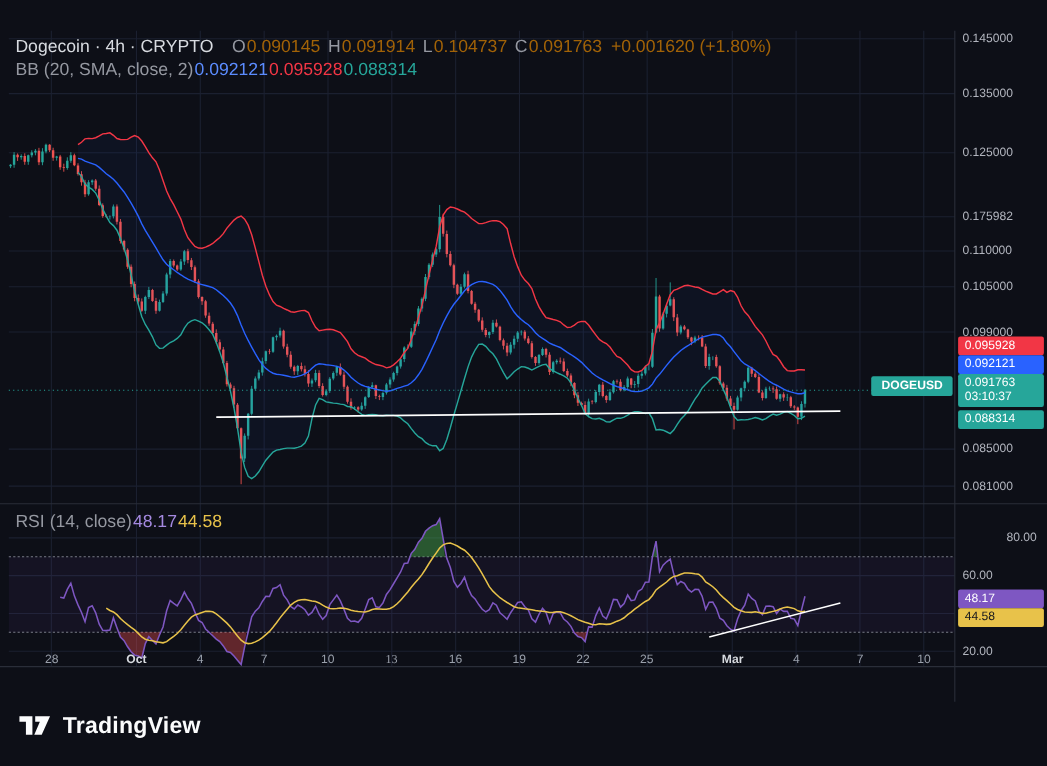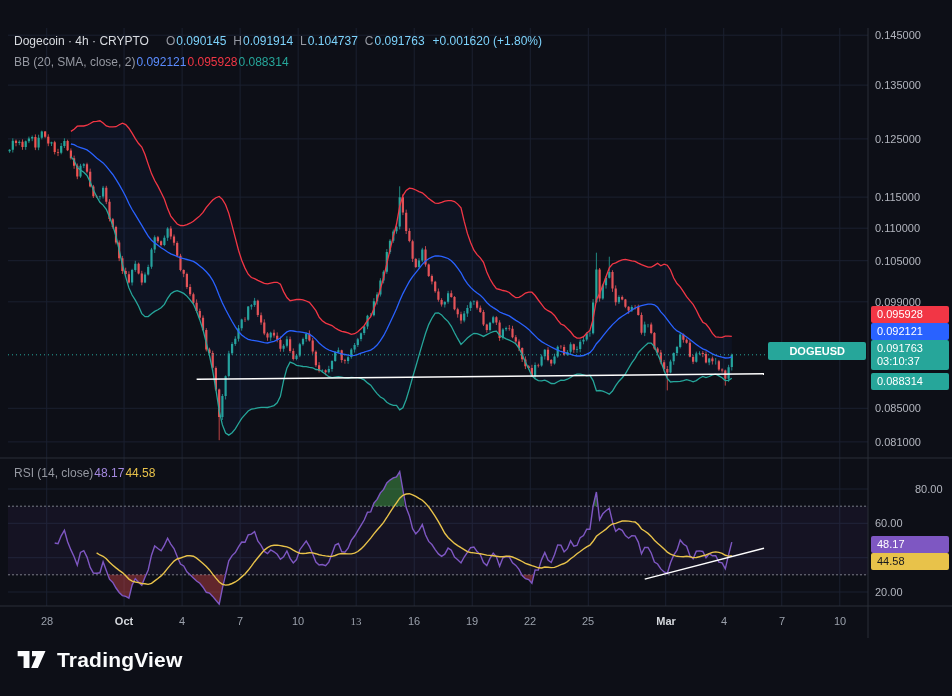--- a/index.html
+++ b/index.html
@@ -1,42 +1,42 @@
 <!DOCTYPE html>
 <html><head>
 <meta charset="utf-8">
 <style>
   *{margin:0;padding:0;box-sizing:border-box}
   html,body{width:952px;height:696px;overflow:hidden;background:#0d0f17;font-family:"Liberation Sans",sans-serif}
   #app{position:relative;width:952px;height:696px;background:#0d0f17}
   #chart-svg{position:absolute;top:0;left:0;z-index:0}
   #topbar{position:absolute;top:0;left:0;width:952px;height:28px;background:#1d2230;border-bottom:1px solid #2a2e39;
           display:flex;align-items:center;padding:0 12px;z-index:5;color:#e6e8ec;font-size:12px;font-weight:700;letter-spacing:.2px}
-  .legend{position:absolute;left:14px;display:flex;align-items:flex-end;font-size:12px;z-index:4;color:#d1d4dc;white-space:nowrap}
+  .legend{position:absolute;left:14px;display:flex;align-items:flex-end;font-size:16px;z-index:4;color:#d1d4dc;white-space:nowrap}
   #legend-symbol{top:34px}
   #legend-bb{top:55px}
   #legend-rsi{top:466px}
   .legend .title{color:#d8dbe0;margin-right:10px}
   .legend .k{color:#9598a1;margin-left:7px}
   .legend .v{margin-left:1px}
-  .up{color:#7dd3fc}
+  .up{color:#a16207}
   .c-basis{color:#5b8cff;margin-left:10px}
   .c-upper{color:#f23645;margin-left:10px}
   .c-lower{color:#26a69a;margin-left:10px}
   .c-rsi{color:#a489e0;margin-left:10px}
   .c-rsima{color:#e8c24a;margin-left:10px}
   #axis{position:absolute;left:870px;top:0;width:82px;height:696px;z-index:2}
   .tick{position:absolute;left:5px;font-size:11px;color:#b2b5be}
   .axlabel{position:absolute;left:871px;width:78px;font-size:11px;color:#fff;padding:2px 6px;border-radius:2px;z-index:6;line-height:13px}
   .bg-red{background:#f23645}.bg-blue{background:#2962ff}.bg-teal{background:#26a69a}
   .bg-purple{background:#7e57c2}
   .bg-yellow{background:#e8c24a;color:#15171e}
   #symbol-tag{position:absolute;right:86px;background:#26a69a;color:#fff;font-size:11px;font-weight:700;
-              padding:3px 21px;border-radius:2px;z-index:6}
-  #time-axis{position:absolute;left:0;top:606px;width:748px;height:32px;z-index:2}
+              padding:3px 9px;border-radius:2px;z-index:6}
+  #time-axis{position:absolute;left:0;top:585px;width:748px;height:32px;z-index:2}
   .tlabel{position:absolute;top:9px;font-size:11px;color:#9aa0ab;transform:translateX(-50%)}
   .tlabel.major{color:#d6d9de;font-weight:700}
   #logo{position:absolute;left:16px;top:646px;display:flex;align-items:center;gap:9px;z-index:4;cursor:pointer}
   #logo .word{color:#fbfcfd;font-size:21px;font-weight:700;letter-spacing:.2px}
 </style>
 </head>
 <body>
 
 <div id="app">
 
@@ -118,21 +118,21 @@
   <div id="legend-rsi" class="legend">
     <span class="k" style="margin-left:0">RSI (14, close)</span>
     <span class="v c-rsi">48.17</span>
     <span class="v c-rsima">44.58</span>
   </div>
 
   <div id="axis">
       <div class="tick" style="top: 29px;">0.145000</div>
       <div class="tick" style="top: 79px;">0.135000</div>
       <div class="tick" style="top: 133px;">0.125000</div>
-      <div class="tick" style="top: 191px;">0.115000</div>
+      <div class="tick" style="top: 191px;">0.175982</div>
       <div class="tick" style="top: 222px;">0.110000</div>
       <div class="tick" style="top: 255px;">0.105000</div>
       <div class="tick" style="top: 296px;">0.099000</div>
       <div class="tick" style="top: 402px;">0.085000</div>
       <div class="tick" style="top: 436px;">0.081000</div>
       <div class="tick" style="top: 483px; padding-left: 40px;">80.00</div>
       <div class="tick" style="top: 517px;">60.00</div>
       <div class="tick" style="top: 586px;">20.00</div>
     </div>
   <div id="time-axis">

